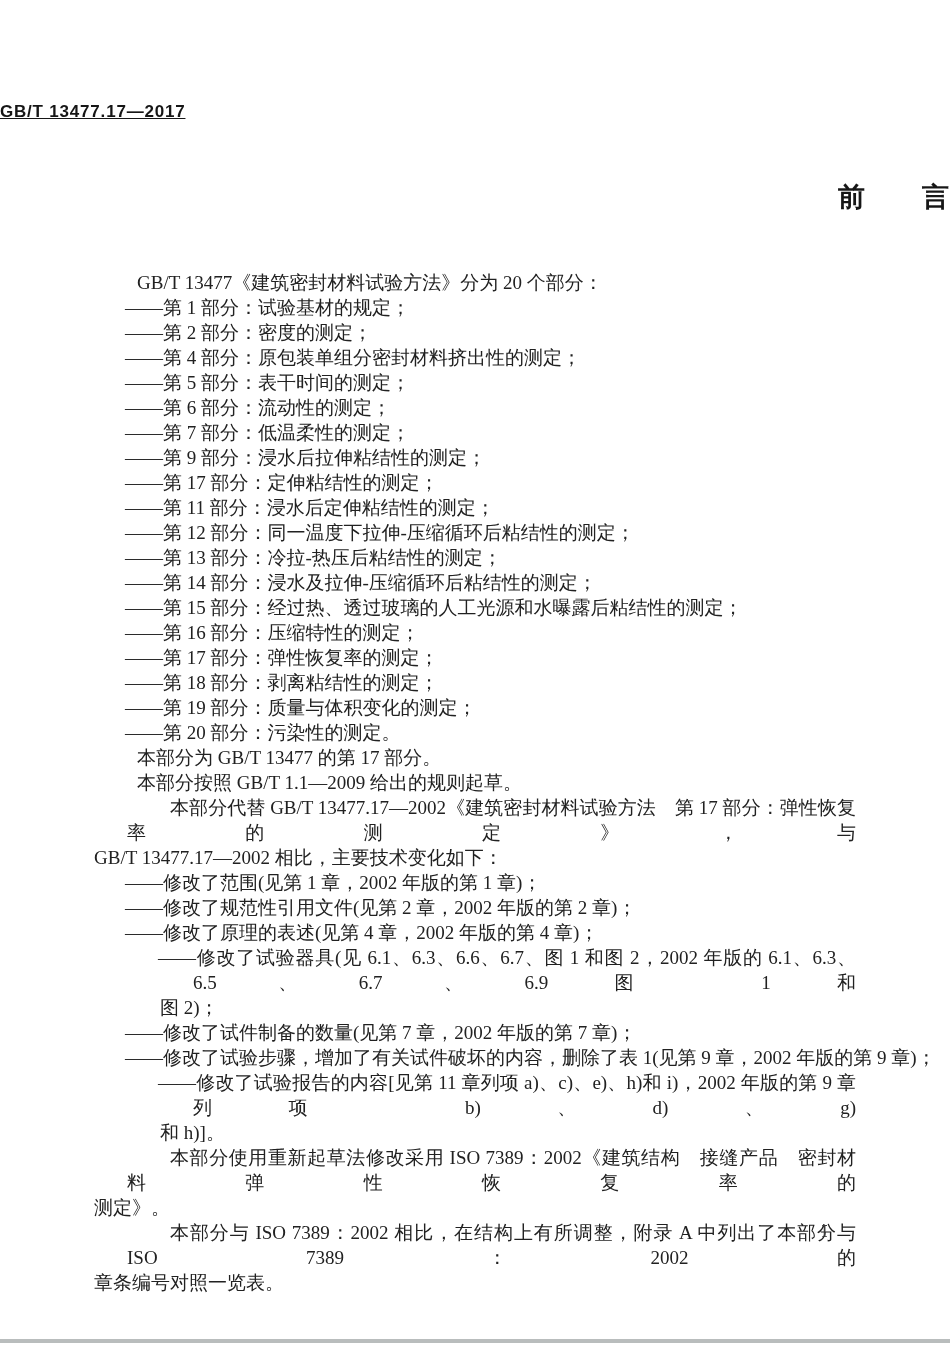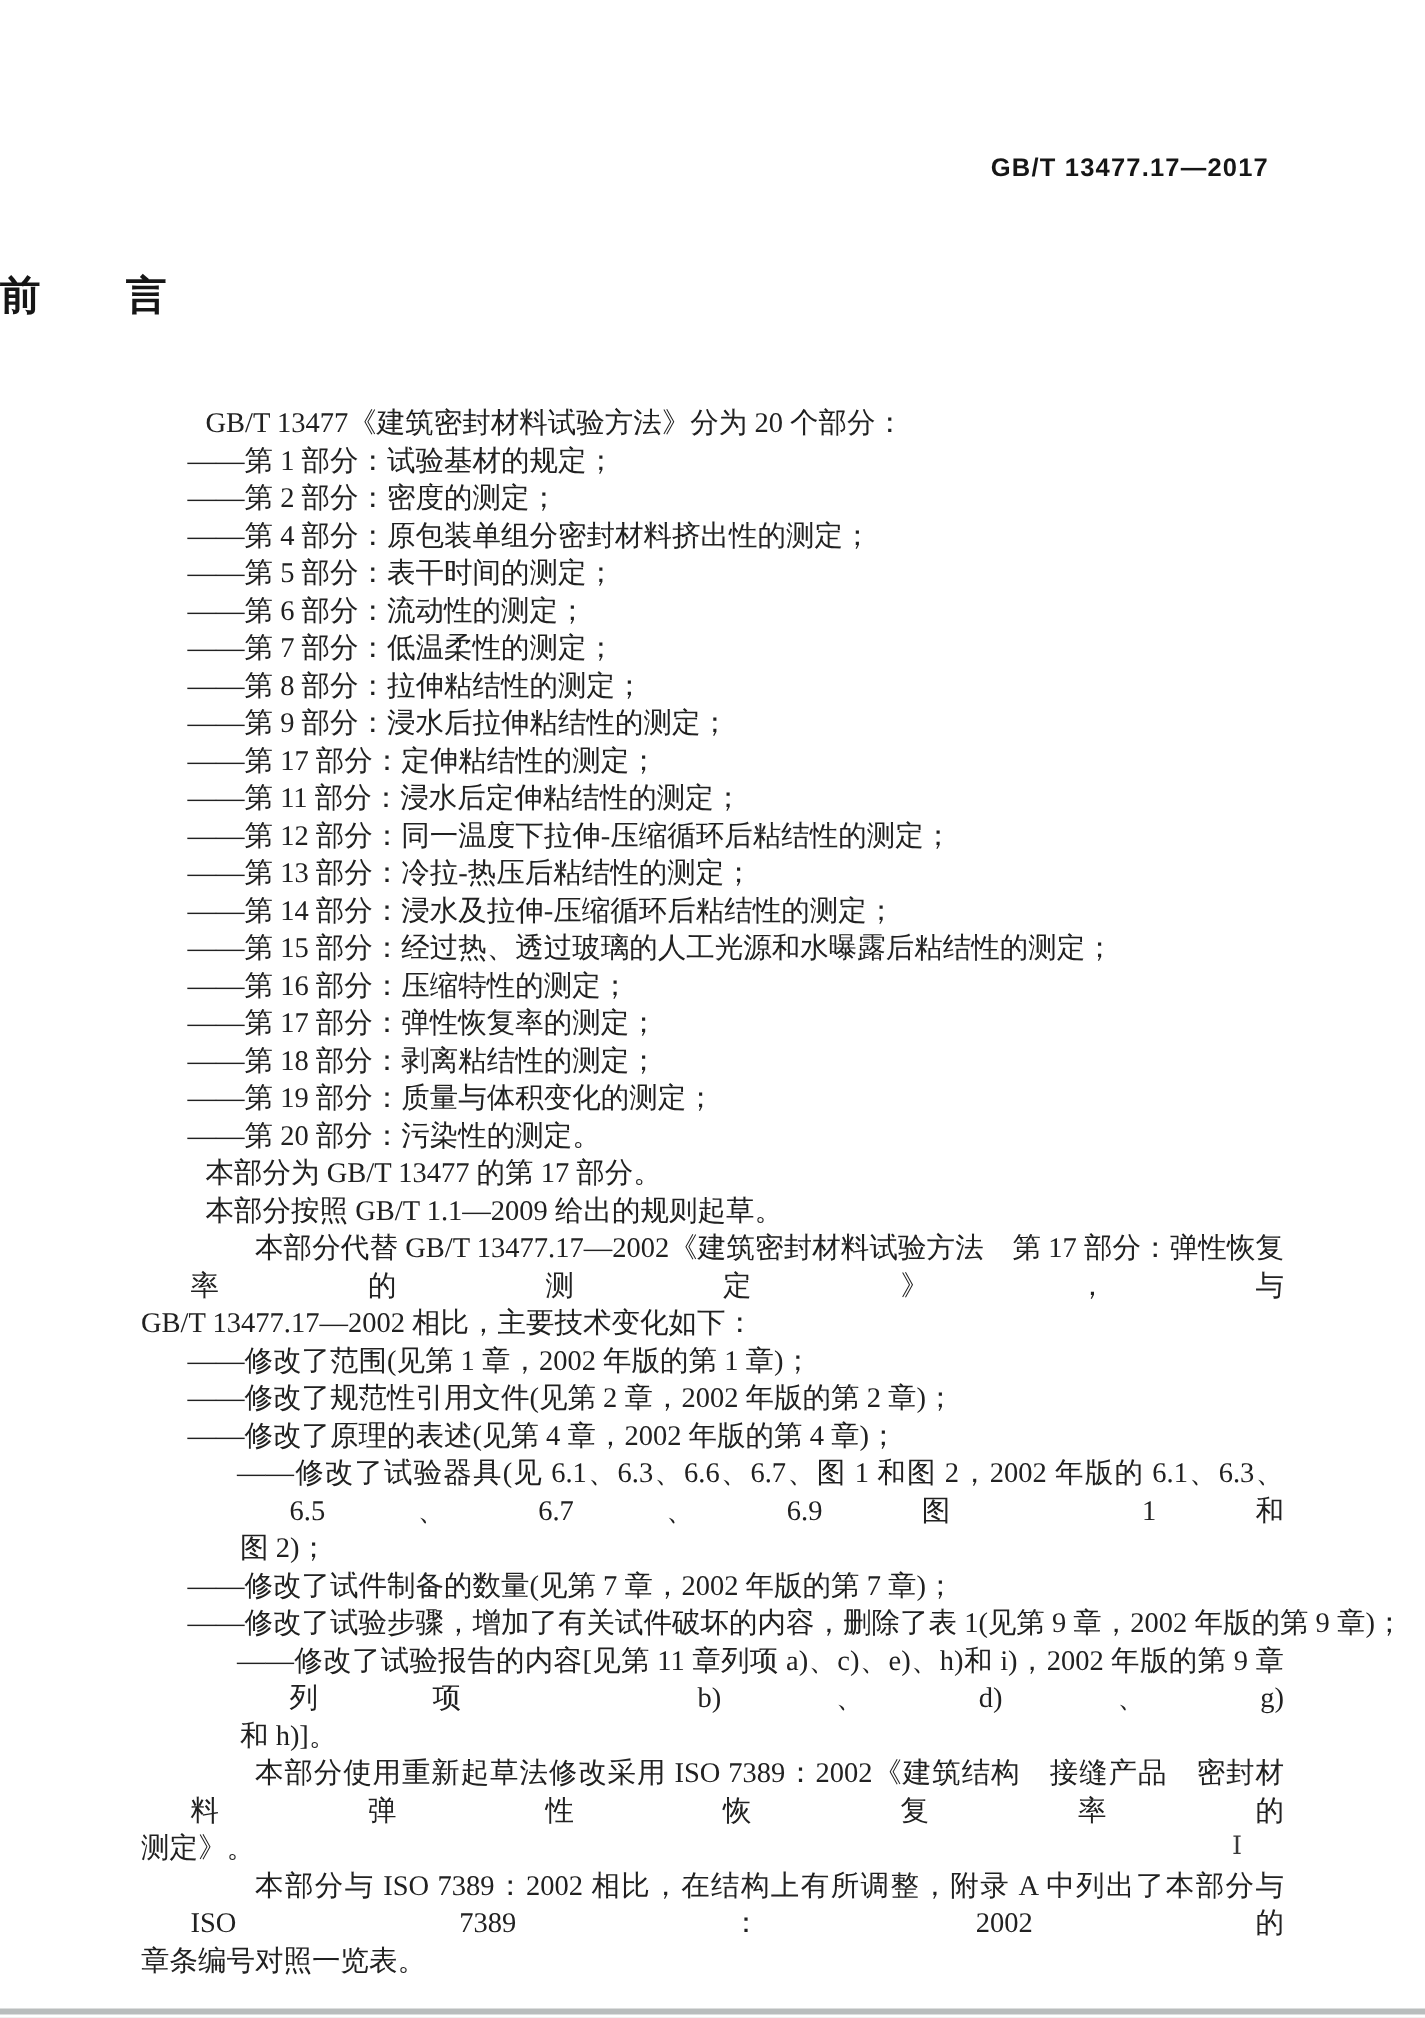--- a/index.html
+++ b/index.html
@@ -8,33 +8,34 @@
     width:950px;height:1345px;
     margin:0 auto;
     background:#ffffff;
     overflow:hidden;
     font-family:"Liberation Serif","DejaVu Serif",serif;
     color:#1f1f1f;
   }
   .std-number{
     position:absolute;
     top:102px;left:0;right:104px;
-    text-align:right;
+    text-align:left;
     font-family:"Liberation Sans","DejaVu Sans",sans-serif;
     font-weight:700;
     font-size:17px;
     letter-spacing:0.8px;
     color:#161616;
+    text-decoration:underline;
   }
   .foreword-title{
     position:absolute;
     top:179px;left:0;
     width:100%;
     margin:0;
-    text-align:left;
+    text-align:right;
     font-family:Liberation Serif, serif;
     font-weight:700;
     font-size:27px;
     letter-spacing:1px;
     color:#161616;
   }
   .body-text{
     position:absolute;
     top:270px;left:94px;
     width:762px;
@@ -77,21 +78,20 @@
   <h1 class="foreword-title">前　　言</h1>
 
   <div class="body-text">
       <div class="line p-first">GB/T 13477《建筑密封材料试验方法》分为 20 个部分：</div>
       <div class="line item">——第 1 部分：试验基材的规定；</div>
       <div class="line item">——第 2 部分：密度的测定；</div>
       <div class="line item">——第 4 部分：原包装单组分密封材料挤出性的测定；</div>
       <div class="line item">——第 5 部分：表干时间的测定；</div>
       <div class="line item">——第 6 部分：流动性的测定；</div>
       <div class="line item">——第 7 部分：低温柔性的测定；</div>
-      <div class="line item">——第 8 部分：拉伸粘结性的测定；</div>
       <div class="line item">——第 9 部分：浸水后拉伸粘结性的测定；</div>
       <div class="line item">——第 17 部分：定伸粘结性的测定；</div>
       <div class="line item">——第 11 部分：浸水后定伸粘结性的测定；</div>
       <div class="line item">——第 12 部分：同一温度下拉伸-压缩循环后粘结性的测定；</div>
       <div class="line item">——第 13 部分：冷拉-热压后粘结性的测定；</div>
       <div class="line item">——第 14 部分：浸水及拉伸-压缩循环后粘结性的测定；</div>
       <div class="line item">——第 15 部分：经过热、透过玻璃的人工光源和水曝露后粘结性的测定；</div>
       <div class="line item">——第 16 部分：压缩特性的测定；</div>
       <div class="line item">——第 17 部分：弹性恢复率的测定；</div>
       <div class="line item">——第 18 部分：剥离粘结性的测定；</div>

